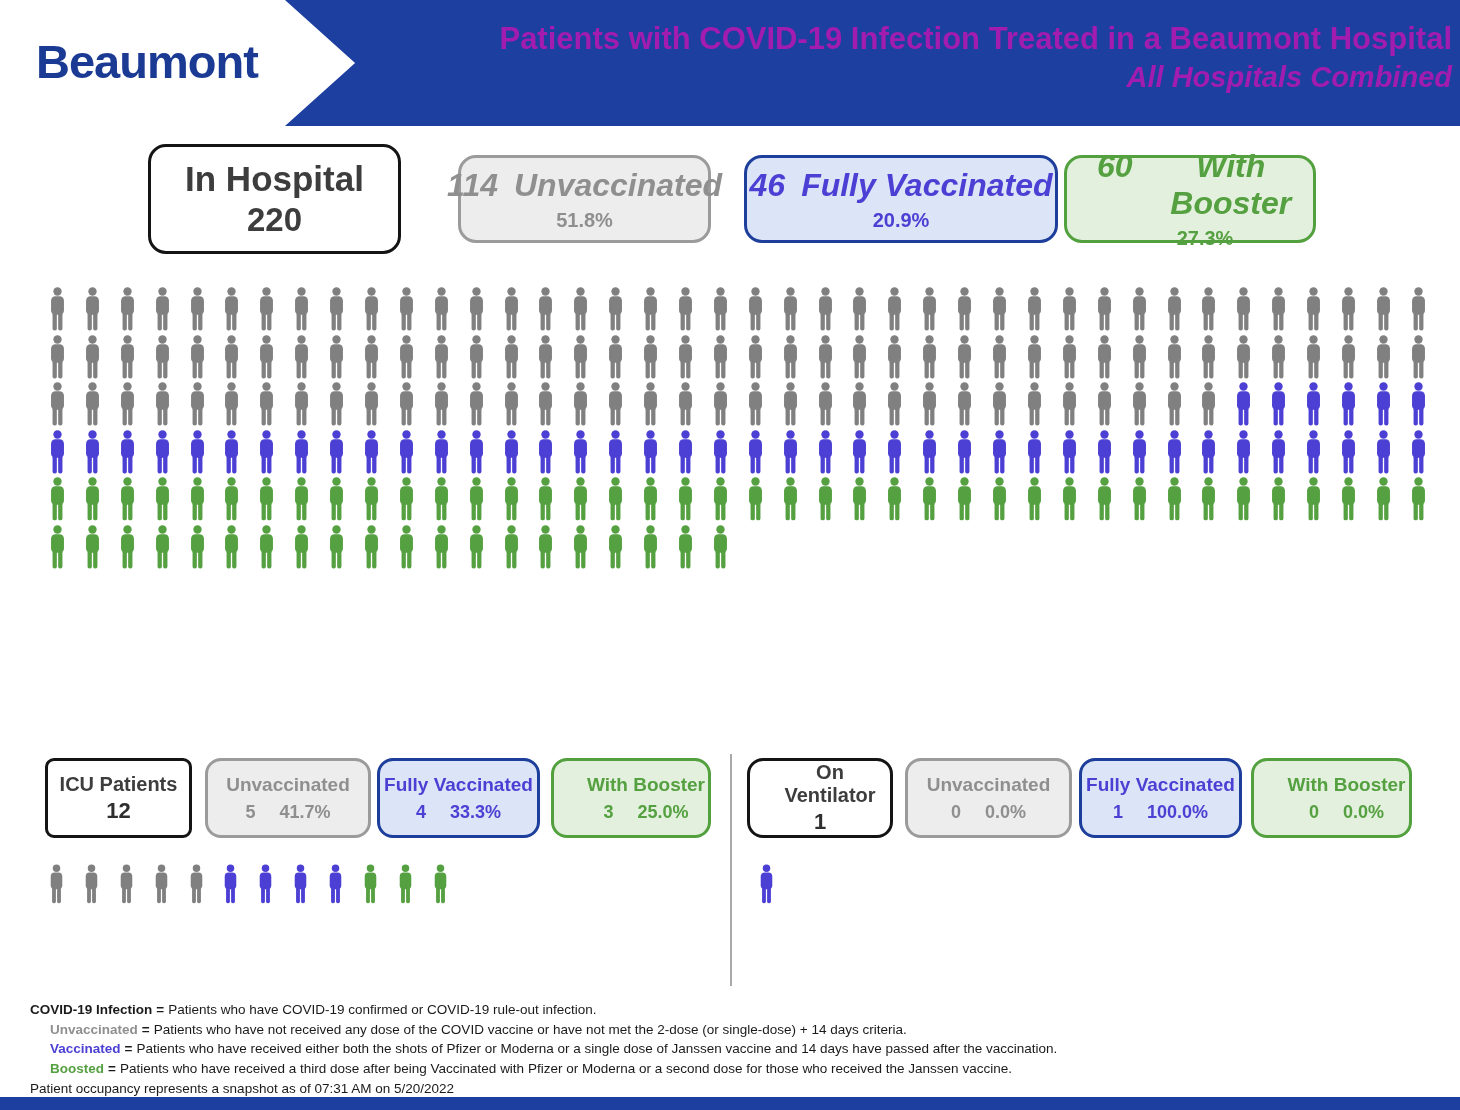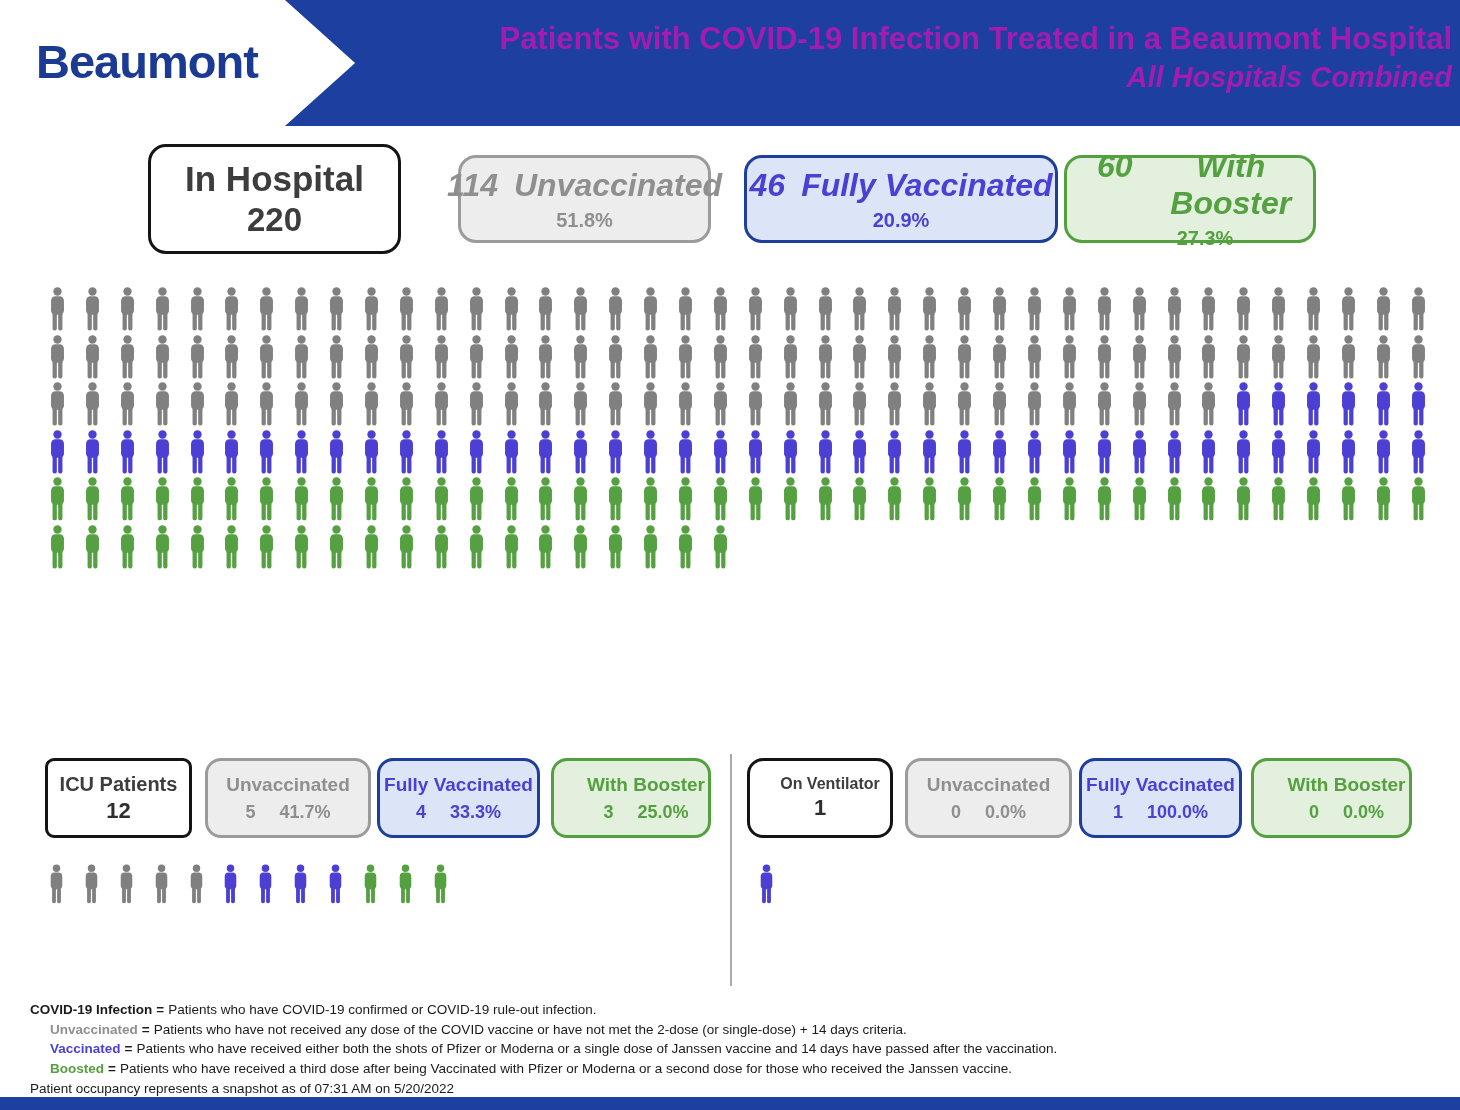--- a/index.html
+++ b/index.html
@@ -42,21 +42,21 @@
   .small-box{position:absolute;top:758px;height:80px;border-radius:16px;}
   .sm-l1{font-size:19px;}
   .sm-l2{font-size:18px;margin-top:6px;display:flex;gap:24px;justify-content:center;}
   #box-icu{left:45px;width:147px;border-radius:9px;}
   #box-icu .l1{font-size:20px;}
   #box-icu .l2{font-size:22px;margin-top:2px;color:#2e2e2e;}
   #box-icu-unvax{left:205px;width:166px;}
   #box-icu-vax{left:377px;width:163px;}
   #box-icu-boost{left:551px;width:160px;}
   #box-vent{left:747px;width:146px;}
-  #box-vent .l1{font-size:16px;margin-left:20px;}
+  #box-vent .l1{font-size:20px;margin-left:20px;}
   #box-vent .l2{font-size:22px;margin-top:2px;color:#2e2e2e;}
   #box-vent-unvax{left:905px;width:167px;}
   #box-vent-vax{left:1079px;width:163px;}
   #box-vent-boost{left:1251px;width:161px;}
 
   #icu-icons{position:absolute;left:48px;top:864px;display:flex;}
   #vent-icons{position:absolute;left:758px;top:864px;display:flex;}
   #section-divider{position:absolute;left:730px;top:754px;width:2px;height:232px;background:#a9a9a9;}
 
   

